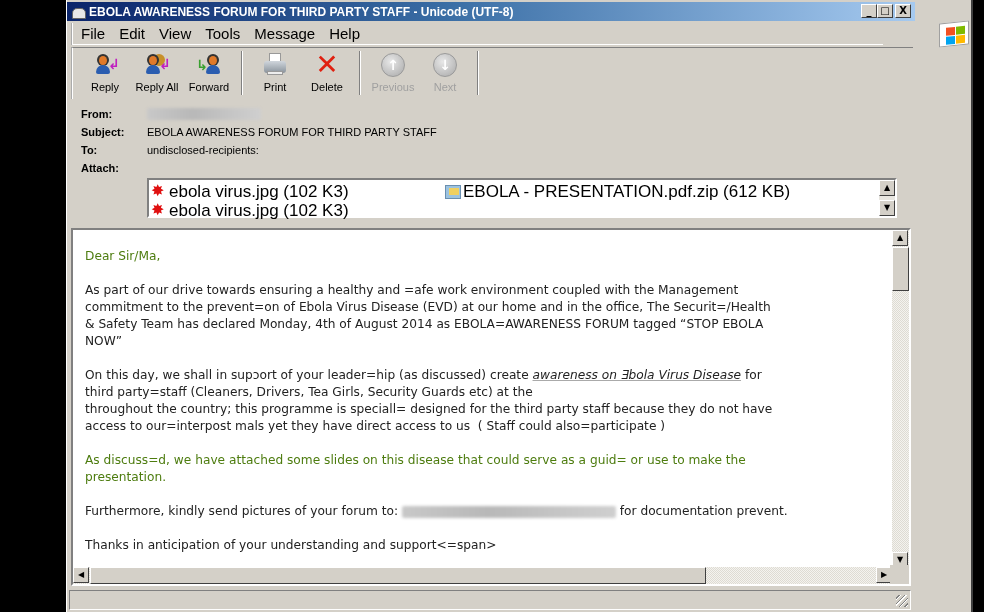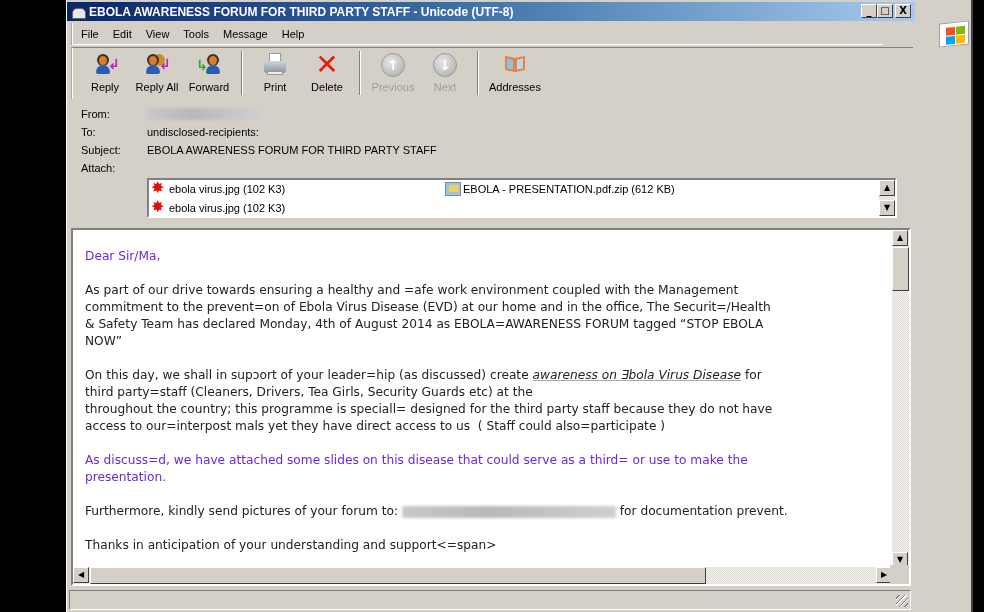--- a/index.html
+++ b/index.html
@@ -17,21 +17,21 @@
   .title-icon::before { content: ""; position: absolute; left: 1px; top: 2px; width: 12px; height: 9px;
     background: #e8e8e8; border: 1px solid #666; border-radius: 5px 5px 1px 1px; }
   .title-text { white-space: nowrap; }
   .win-controls { position: absolute; right: 4px; top: 2px; display: flex; gap: 0; }
   .win-btn { width: 16px; height: 14px; background: #d4d0c8; border: 1px solid; border-color: #fff #404040 #404040 #fff;
     color: #000; font-size: 10px; font-weight: bold; line-height: 12px; text-align: center; font-family: "DejaVu Sans", sans-serif; }
   .win-btn.close { margin-left: 2px; }
 
   .menubar { position: absolute; left: 4px; top: 23px; width: 812px; height: 22px; display: flex; align-items: center;
     border-left: 2px groove #fff; padding-left: 8px; border-bottom: 1px solid #fff; }
-  .menu-item { margin-right: 14px; font-size: 11px; font-family: "Liberation Sans", sans-serif; }
+  .menu-item { margin-right: 14px; font-size: 15px; font-family: "Liberation Sans", sans-serif; }
   .winlogo { position: absolute; right: 2px; top: 22px; width: 30px; height: 24px; background: #fff;
     border: 1px solid #a0a0a0; display: grid; grid-template-columns: 9px 9px; grid-template-rows: 8px 8px; gap: 1px;
     padding: 4px 6px; transform: skewY(-6deg); }
   .winlogo span { display: block; }
 
   .toolbar { position: absolute; left: 4px; top: 47px; width: 842px; height: 52px; display: flex; align-items: flex-start;
     border-top: 1px solid #808080; border-left: 2px groove #fff; padding-left: 6px; padding-top: 3px; }
   .tb-btn { display: flex; flex-direction: column; align-items: center; height: 46px; padding: 0 4px; min-width: 52px; }
   .tb-icon { width: 28px; height: 28px; display: flex; align-items: center; justify-content: center; position: relative; }
   .tb-label { font-family: "Liberation Sans", sans-serif; font-size: 11px; margin-top: 2px; white-space: nowrap; }
@@ -40,40 +40,40 @@
 
   .person { position: absolute; width: 12px; height: 12px; border-radius: 50%; background: #333; top: 3px; }
   .person-body { position: absolute; width: 14px; height: 9px; border-radius: 7px 7px 2px 2px; background: #2a5db0; top: 14px; }
   .person-face { position: absolute; width: 8px; height: 9px; border-radius: 50%; background: #e07a2a; top: 5px; }
 
   .circle-btn { width: 24px; height: 24px; border-radius: 50%; background: radial-gradient(circle at 40% 35%, #e8e8e8, #a8a8a8);
     border: 1px solid #9a9a9a; color: #fff; font-size: 14px; line-height: 22px; text-align: center; font-weight: bold; }
 
   .headers { position: absolute; left: 14px; top: 105px; width: 830px; }
   .hrow { display: flex; height: 18px; align-items: center; font-family: "Liberation Sans", sans-serif; font-size: 11px; }
-  .hlabel { width: 66px; font-weight: normal; }
+  .hlabel { width: 66px; font-weight: bold; }
   .hval { }
   .blurred { display: inline-block; height: 12px; background: linear-gradient(90deg, #c8c8c8, #b8b8b8 40%, #c4c4c4 70%, #cfcfcf); filter: blur(1.5px); border-radius: 2px; }
 
   .attach-box { position: absolute; left: 80px; top: 178px; width: 750px; height: 40px; background: #fff;
     border: 2px solid; border-color: #808080 #fff #fff #808080; }
-  .att { position: absolute; font-family: "Liberation Sans", sans-serif; font-size: 11px; display: flex; align-items: center; white-space: nowrap; }
+  .att { position: absolute; font-family: "Liberation Sans", sans-serif; font-size: 17px; display: flex; align-items: center; white-space: nowrap; }
   .att-icon-splat { width: 16px; height: 14px; position: relative; margin-right: 2px; }
   .att-icon-splat::before { content: "✸"; color: #e01010; font-size: 16px; line-height: 14px; position: absolute; left: 0; top: -1px; }
   .att-icon-pres { width: 16px; height: 14px; margin-right: 2px; background: linear-gradient(#f0d060, #f0d060) 3px 2px/10px 7px no-repeat, #9cc3e0;
     border: 1px solid #6a8fb0; }
   .sb-v { position: absolute; right: 0; top: 0; width: 16px; height: 100%; background: #e8e6e0; }
   .sb-arrow { width: 16px; height: 16px; background: #d4d0c8; border: 1px solid; border-color: #fff #404040 #404040 #fff;
     font-size: 8px; line-height: 13px; text-align: center; color: #000; }
 
   .body-pane { position: absolute; left: 4px; top: 228px; width: 840px; height: 358px; background: #fff;
     border: 2px solid; border-color: #808080 #fff #fff #808080; overflow: hidden; }
   .body-content { position: absolute; left: 12px; top: 18px; width: 800px; font-family: "DejaVu Sans", sans-serif; font-size: 12.2px; line-height: 17px; color: #222; }
   .body-content p { margin-bottom: 17px; white-space: pre-wrap; }
-  .body-content .blue { color: #6d28d9; }
+  .body-content .blue { color: #4d7c0f; }
   .underl { text-decoration: underline; text-decoration-color: #aaa; font-style: italic; }
 
   .vscroll { position: absolute; right: 0; top: 0; width: 17px; height: 338px; background: repeating-conic-gradient(#f4f3ef 0% 25%, #dedbd3 0% 50%) 0 0/2px 2px; }
   .vthumb { position: absolute; left: 0; top: 17px; width: 17px; height: 44px; background: #d4d0c8; border: 1px solid; border-color: #fff #404040 #404040 #fff; }
   .hscroll { position: absolute; left: 0; bottom: 0; width: 819px; height: 17px; background: repeating-conic-gradient(#f4f3ef 0% 25%, #dedbd3 0% 50%) 0 0/2px 2px; }
   .hthumb { position: absolute; left: 17px; top: 0; width: 616px; height: 17px; background: #d4d0c8; border: 1px solid; border-color: #fff #404040 #404040 #fff; }
   .corner { position: absolute; right: 0; bottom: 0; width: 19px; height: 19px; background: #d4d0c8; }
 
   .statusbar { position: absolute; left: 2px; top: 590px; width: 842px; height: 20px; border: 1px solid; border-color: #808080 #fff #fff #808080; }
   .grip { position: absolute; right: 2px; bottom: 2px; width: 12px; height: 12px;
@@ -160,41 +160,34 @@
         </div>
       <span class="tb-label">Previous</span>
     </div>
     <div class="tb-btn disabled">
       <div class="tb-icon">
           <div class="circle-btn">↓</div>
         </div>
       <span class="tb-label">Next</span>
     </div>
     <div class="tb-sep"></div>
-    <div class="tb-btn">
-      <div class="tb-icon">
-        <span style="position:absolute;left:4px;top:6px;width:10px;height:14px;background:#8fc0ec;border:2px solid #e8843a;transform:skewY(12deg);"></span>
-        <span style="position:absolute;left:14px;top:6px;width:10px;height:14px;background:#b7d8f4;border:2px solid #e8843a;transform:skewY(-12deg);"></span>
-      </div>
-      <span class="tb-label">Addresses</span>
-    </div>
   </div>
 
   <div class="headers">
     <div class="hrow">
       <span class="hlabel">From:</span>
       <span class="blurred" style="width:114px;"></span>
     </div>
     <div class="hrow">
+      <span class="hlabel">Subject:</span>
+      <span class="hval">EBOLA AWARENESS FORUM FOR THIRD PARTY STAFF</span>
+    </div>
+    <div class="hrow">
       <span class="hlabel">To:</span>
       <span class="hval">undisclosed-recipients:</span>
-    </div>
-    <div class="hrow">
-      <span class="hlabel">Subject:</span>
-      <span class="hval">EBOLA AWARENESS FORUM FOR THIRD PARTY STAFF</span>
     </div>
     <div class="hrow">
       <span class="hlabel">Attach:</span>
     </div>
   </div>
 
   <div class="attach-box">
     <div class="att" style="left:2px;top:2px;">
       <span class="att-icon-splat"></span>
       <span>ebola virus.jpg (102 K3)</span>
@@ -217,21 +210,21 @@
     <div class="body-content">
       <p class="blue">Dear Sir/Ma,</p>
       <p>As part of our drive towards ensuring a healthy and =afe work environment coupled with the Management
 commitment to the prevent=on of Ebola Virus Disease (EVD) at our home and in the office, The Securit=/Health
 &amp; Safety Team has declared Monday, 4th of August 2014 as EBOLA=AWARENESS FORUM tagged “STOP EBOLA
 NOW”</p>
       <p><span>On this day, we shall in supɔort of your leader=hip (as discussed) create </span><span class="underl">awareness on Ǝbola Virus Disease</span><span> for
 third party=staff (Cleaners, Drivers, Tea Girls, Security Guards etc) at the
 throughout the country; this programme is speciall= designed for the third party staff because they do not have
 access to our=interpost mals yet they have direct access to us  ( Staff could also=participate )</span></p>
-      <p class="blue">As discuss=d, we have attached some slides on this disease that could serve as a third= or use to make the
+      <p class="blue">As discuss=d, we have attached some slides on this disease that could serve as a guid= or use to make the
 presentation.</p>
       <p><span>Furthermore, kindly send pictures of your forum to: </span><span class="blurred" style="width:214px;vertical-align:middle;"></span><span> for documentation prevent.</span></p>
       <p>Thanks in anticipation of your understanding and support&lt;=span&gt;</p>
     </div>
 
     <div class="vscroll">
       <div class="sb-arrow">▲</div>
       <div class="vthumb"></div>
       <div class="sb-arrow" style="position:absolute;bottom:0;">▼</div>
     </div>

